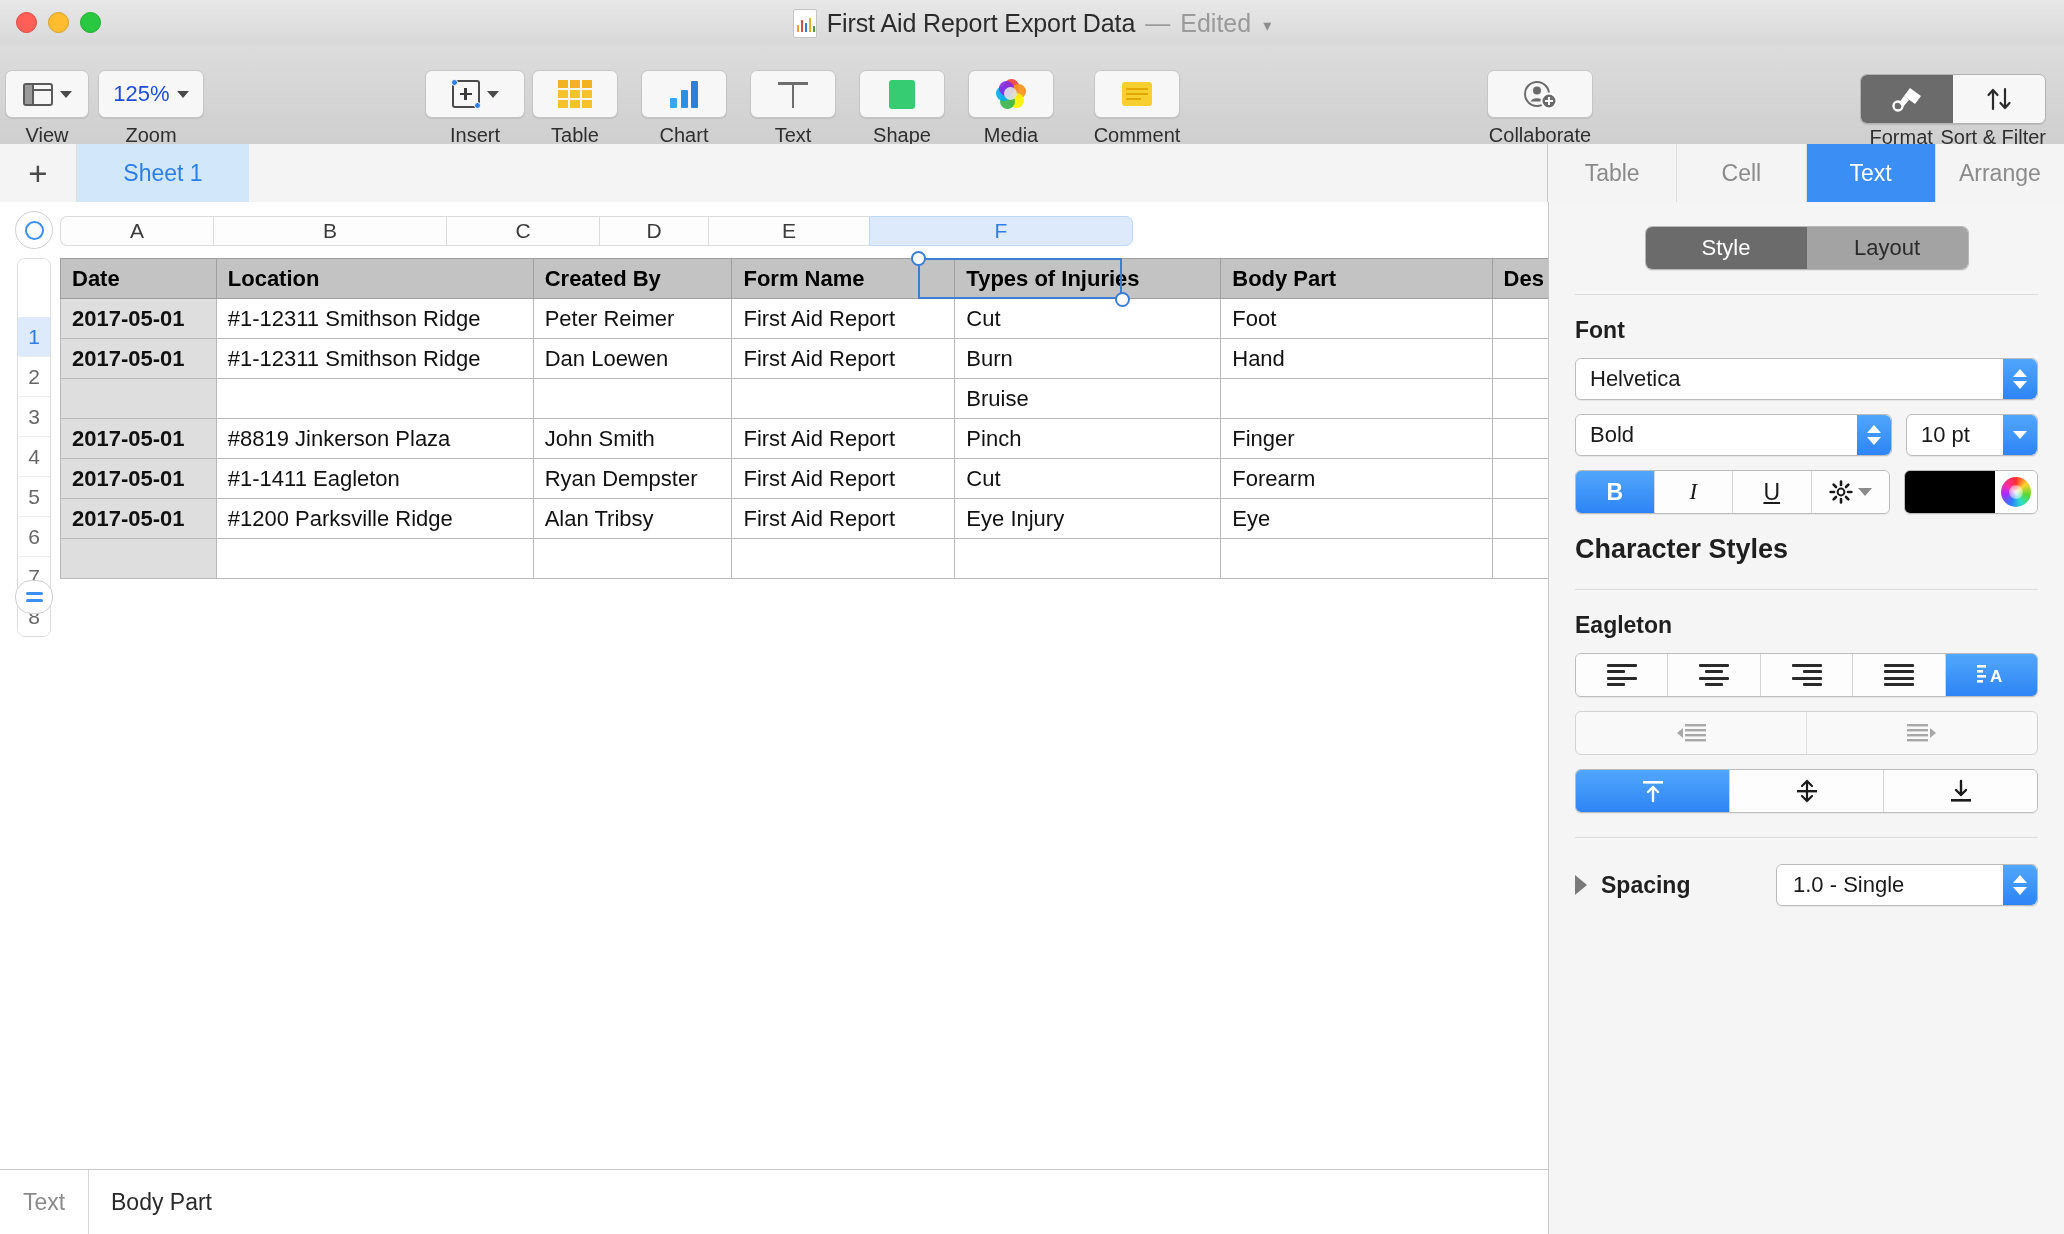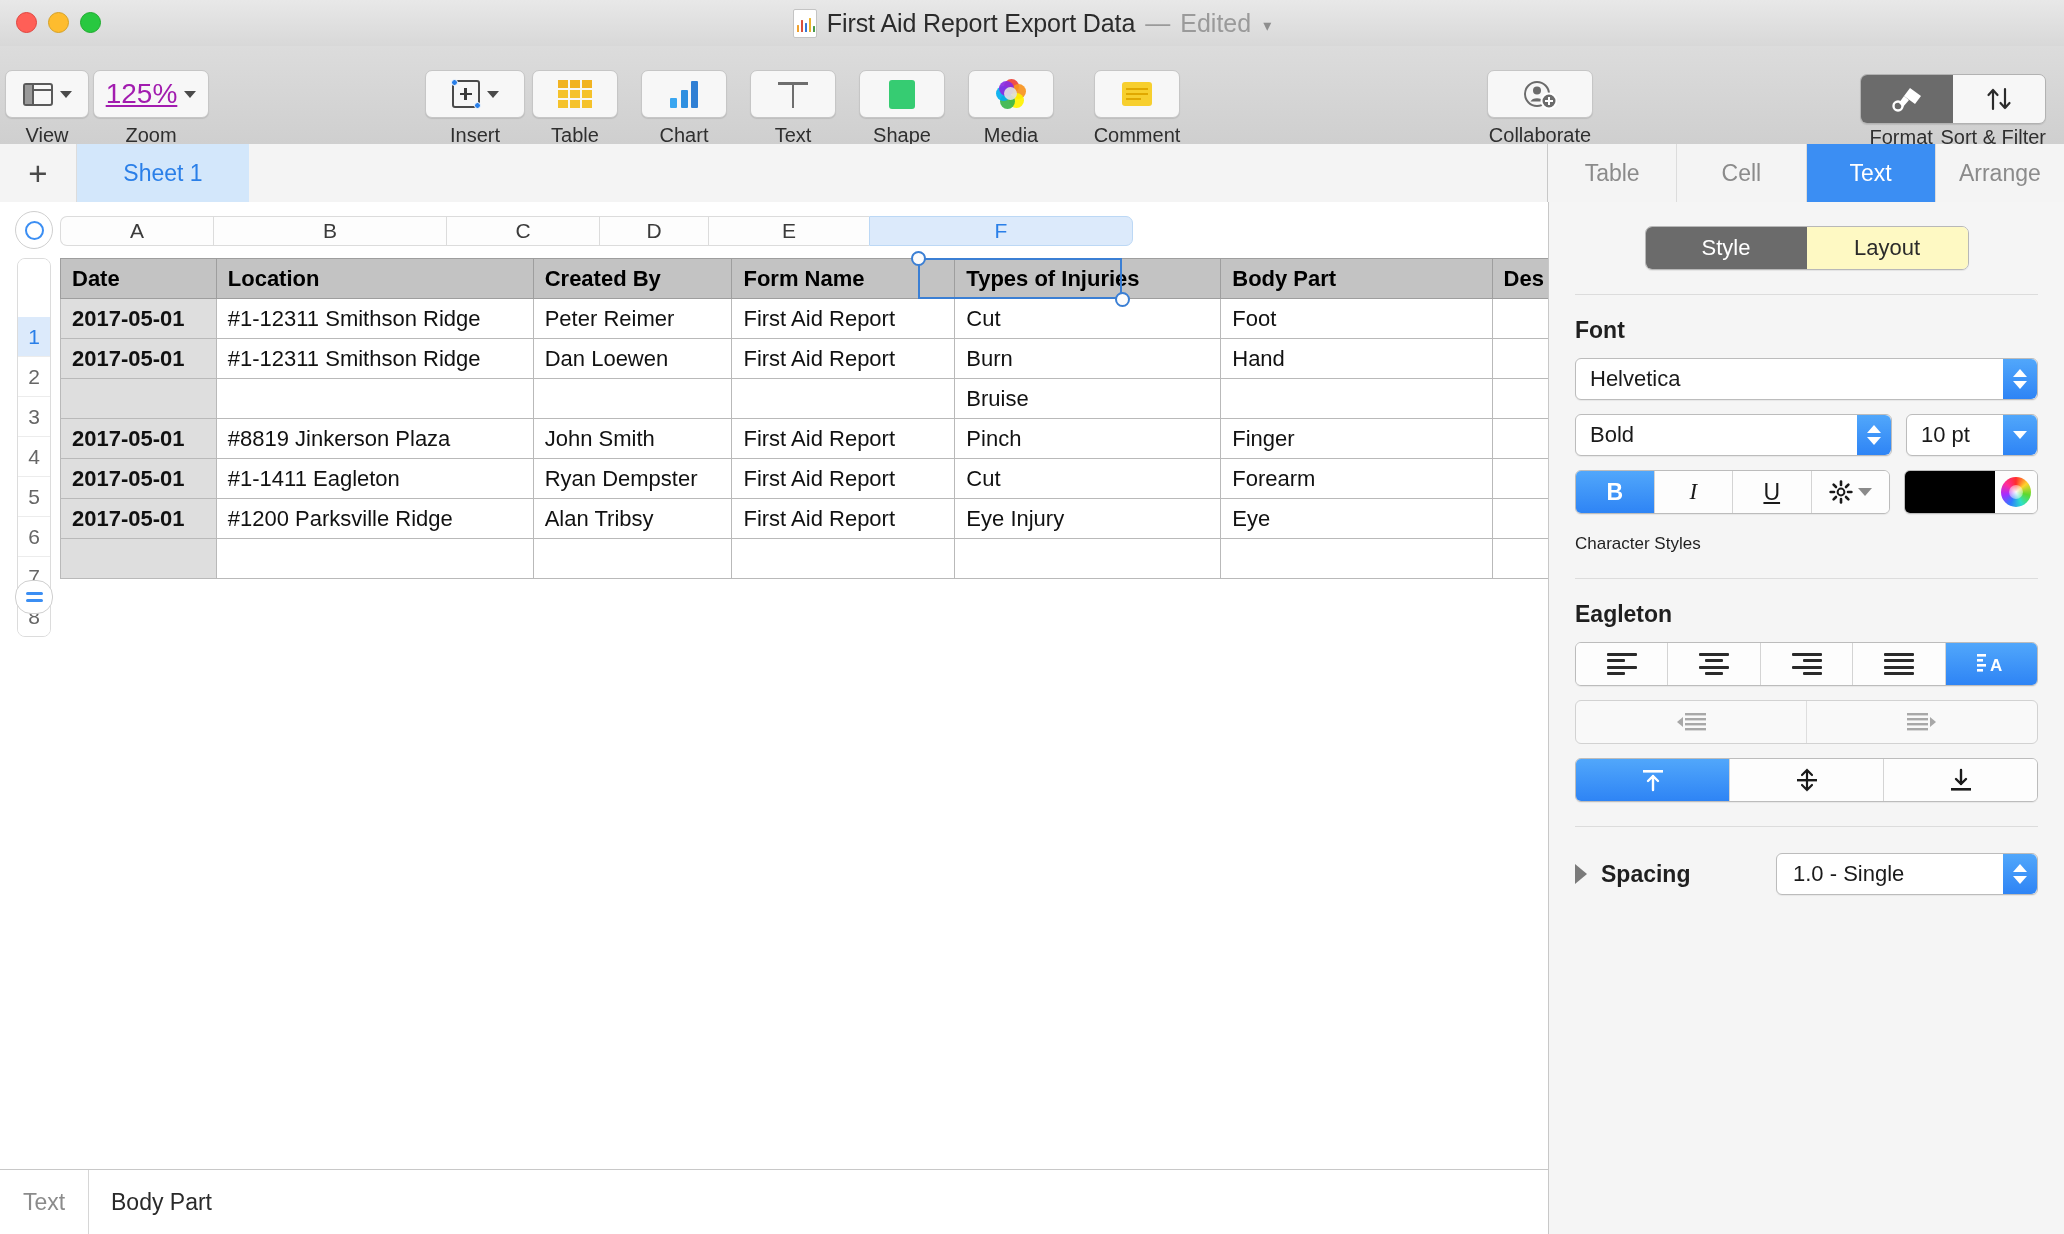--- a/index.html
+++ b/index.html
@@ -79,21 +79,21 @@
     display: flex; align-items: center; justify-content: center; gap: 7px;
     padding: 0 12px; box-sizing: border-box;
   }
   .tb-label {
     margin-top: 6px; font-size: 20px; color: #2f2f2f; white-space: nowrap;
   }
   .chev-down {
     width: 0; height: 0; border-left: 6px solid transparent;
     border-right: 6px solid transparent; border-top: 7px solid #4a4a4a;
   }
-  .zoom-text { font-size: 28px; color: #a21caf; text-decoration: underline; }
+  .zoom-text { font-size: 22px; color: #1d4ed8; }
 
   
   .icon-view {
     width: 30px; height: 23px; border: 2.2px solid #5a5a5a; border-radius: 3px;
     position: relative; box-sizing: border-box;
   }
   .icon-view::before {
     content:''; position:absolute; left:0; top:0; width: 9px; height: 100%;
     background: #9a9a9a; border-right: 2.2px solid #5a5a5a; box-sizing: border-box;
   }
@@ -304,21 +304,21 @@
     width: 0; height: 0; border-left: 11px solid transparent;
     border-right: 11px solid transparent; border-top: 13px solid #8c8c8c;
   }
   .seg-style {
     margin: 24px auto 0; width: 322px; height: 42px;
     display: flex; border: 0.5px solid #b8b8b8; border-radius: 7px; overflow: hidden;
     box-shadow: 0 1px 1px rgba(0,0,0,0.07);
   }
   .seg-style div {
     flex: 1; display:flex; align-items:center; justify-content:center;
-    font-size: 22px; background: #fef9c3; color: #2b2b2b;
+    font-size: 22px; background: #a3a3a3; color: #2b2b2b;
   }
   .seg-style div.active { background: #6b6b6b; color: #ffffff; }
   .divider { height:1px; background: #dcdcdc; margin: 24px 26px 0; }
 
   .sec-title { margin: 22px 0 0 26px; font-size: 23px; font-weight: bold; color: #1f1f1f; }
 
   .field-row { display: flex; align-items: flex-end; margin: 14px 26px 8px; gap: 14px; }
   .combo {
     flex: 1; height: 42px; background: #ffffff; border: 0.5px solid #bcbcbc;
     border-radius: 6px; display: flex; align-items: center; position: relative;
@@ -365,21 +365,21 @@
     width: 30px; height: 30px; border-radius: 50%;
     background: conic-gradient(#ff2d2d,#ffd32d,#5bd92d,#2de0c6,#2d7bff,#a52dff,#ff2d9a,#ff2d2d);
     position: relative;
   }
   .wheel::after {
     content:''; position:absolute; inset: 8px; border-radius: 50%;
     background: radial-gradient(circle, rgba(255,255,255,0.95), rgba(255,255,255,0.2));
   }
 
   .char-row { display:flex; align-items:center; margin: 20px 26px 0; gap: 18px; }
-  .char-label { font-size: 17px; font-weight: normal; color: #1f1f1f; white-space: nowrap; }
+  .char-label { font-size: 27px; font-weight: bold; color: #1f1f1f; white-space: nowrap; }
   .char-combo {
     flex: 1; height: 42px; background: #f7f7f7; border: 0.5px solid #d4d4d4;
     border-radius: 6px; display:flex; align-items:center; justify-content:space-between;
     padding: 0 14px; box-sizing:border-box; font-size: 22px; color: #a9a9a9;
   }
   .sm-chev { width:0;height:0;border-left:7px solid transparent;border-right:7px solid transparent;border-top:8px solid #8a8a8a; }
 
   .align-group {
     display:flex; margin: 14px 26px 0; height: 42px;
     border: 0.5px solid #bcbcbc; border-radius: 6px; overflow: hidden;

